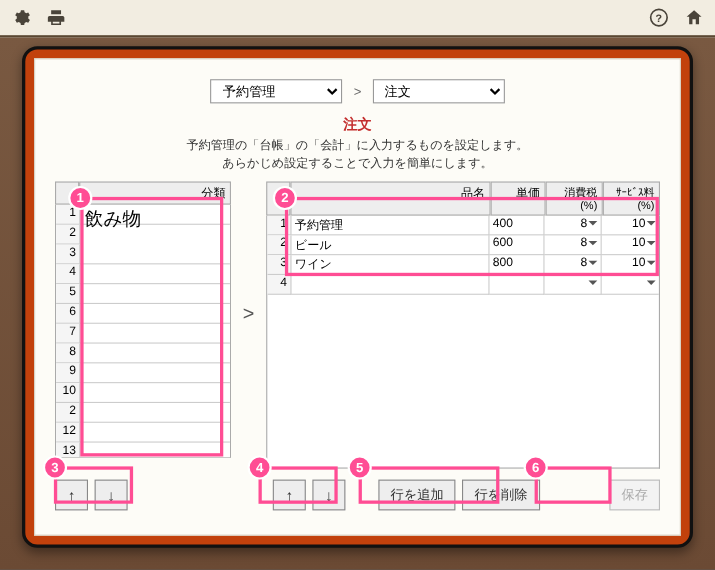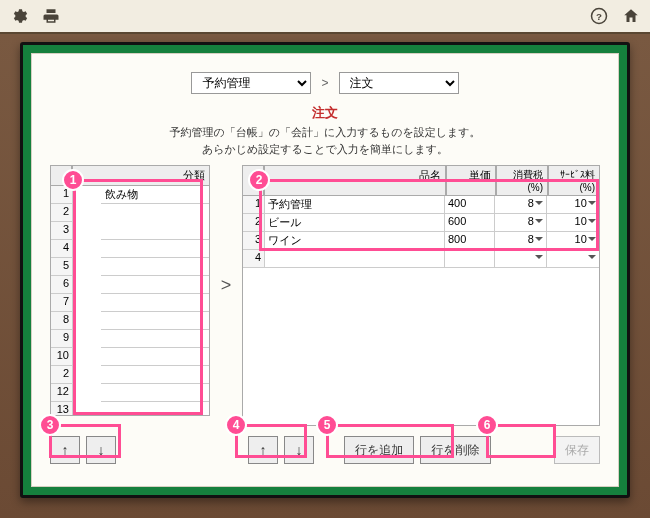--- a/index.html
+++ b/index.html
@@ -33,23 +33,23 @@
     width: 22px; height: 22px;
     display: inline-flex;
     align-items: center; justify-content: center;
     color: #4a443a;
     cursor: pointer;
   }
   .icon-btn svg { width: 18px; height: 18px; }
   .panel-wrap {
     position: absolute;
     top: 42px; left: 20px; right: 20px; bottom: 20px;
-    background: #15803d;
+    background: #c2410c;
     border: 3px solid #111;
-    border-radius: 3px;
+    border-radius: 14px;
     box-shadow: 0 4px 10px rgba(0,0,0,.4);
     overflow: hidden;
   }
   .paper {
     position: absolute; inset: 8px;
     background: #fdfcf7;
     border: 1px solid #d6d0c2;
   }
   .breadcrumb {
     display: flex;
@@ -127,22 +127,21 @@
     border-bottom: 1px solid #ccc;
     text-align: right;
     padding: 1px 3px;
     font-size: 11px;
     background: #f5f5f5;
   }
   .left-row .cell-cat {
     flex: 1;
     border-bottom: 1px solid #ccc;
     padding: 1px 4px;
-    font-size: 11px;
-    margin-left: 28px;
+    font-size: 17px;
   }
   .right-hdr .col-num { width: 22px; }
   .right-hdr .col-name { flex: 1; }
   .right-hdr .col-price { width: 50px; }
   .right-hdr .col-tax { width: 52px; font-size: 10px; }
   .right-hdr .col-svc { width: 52px; font-size: 10px; }
   .right-grid-body {
     border: 1px solid #aaa;
     border-top: none;
     height: 230px;

